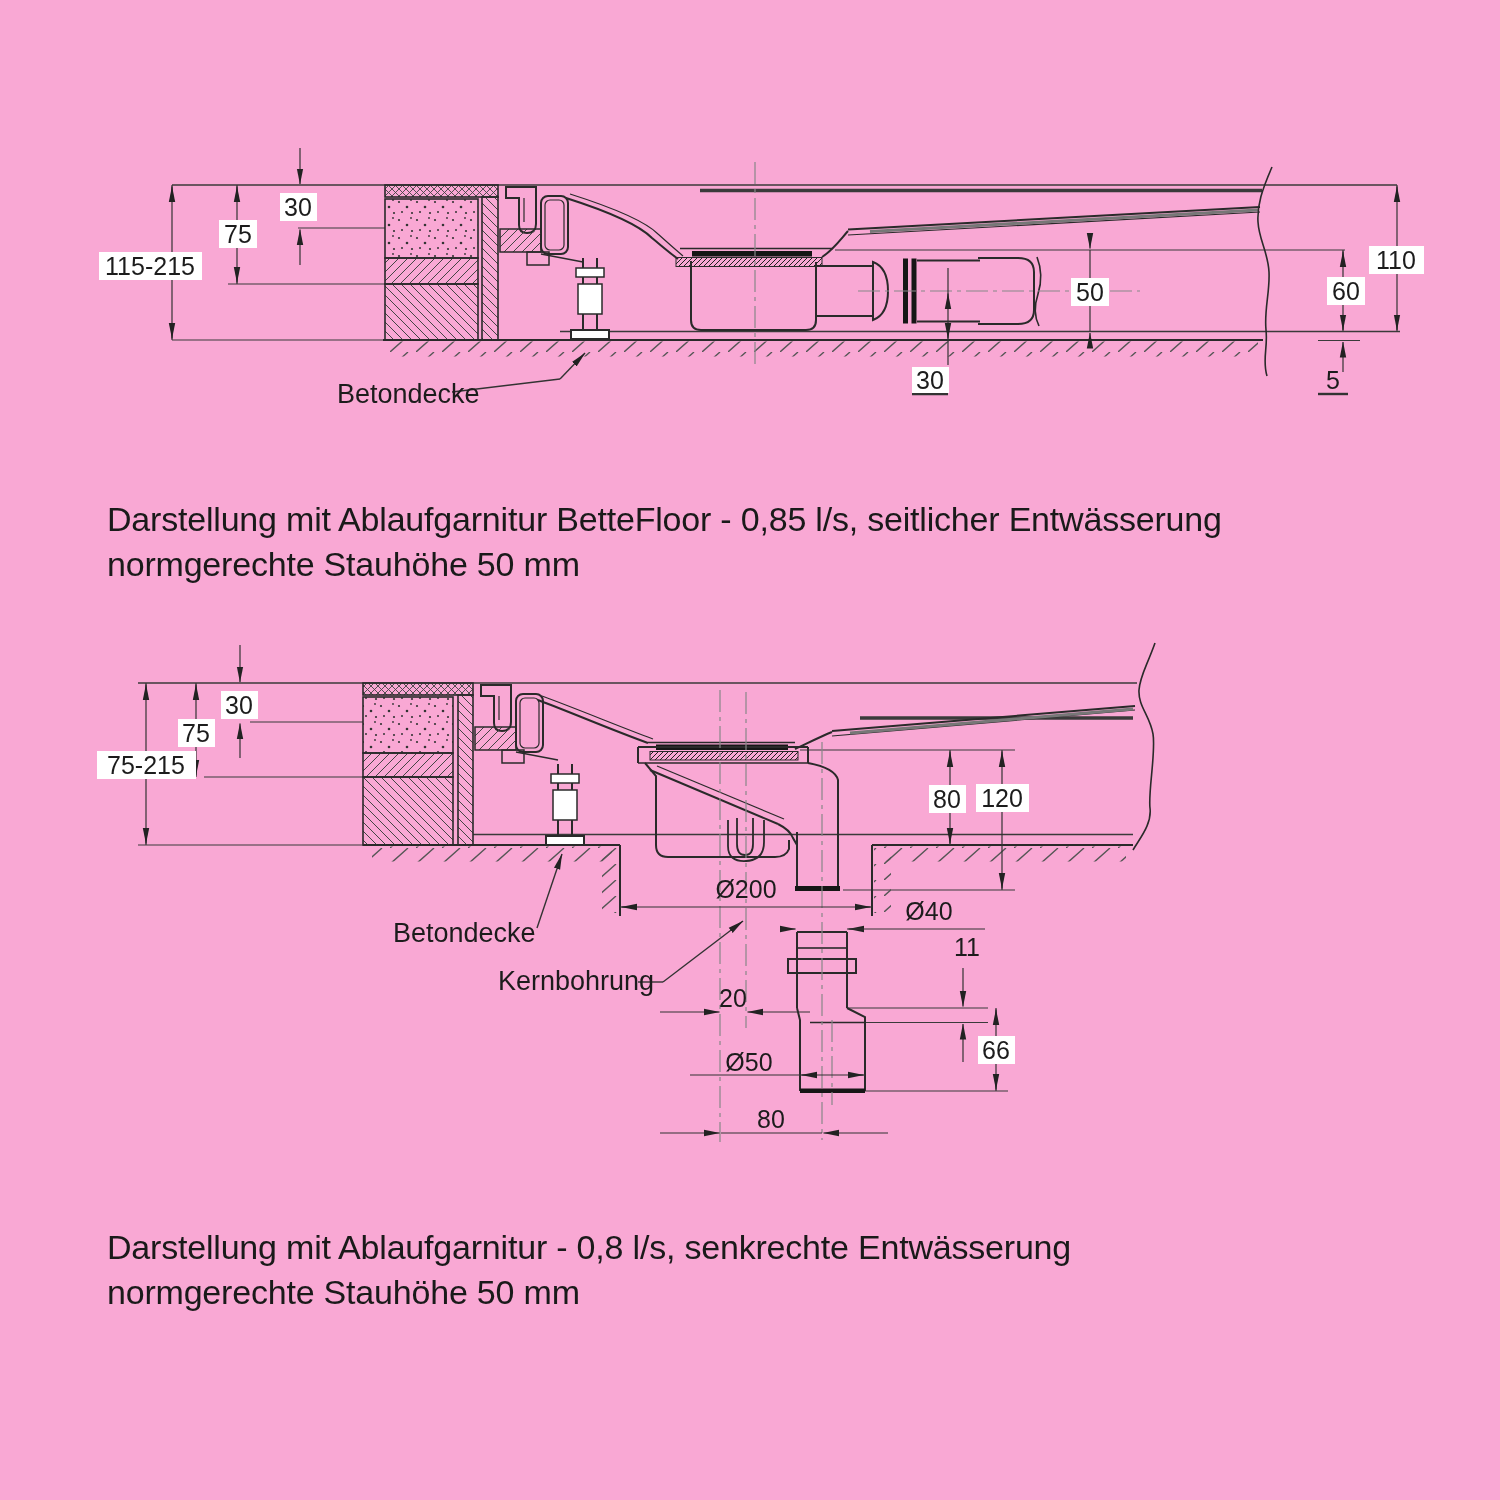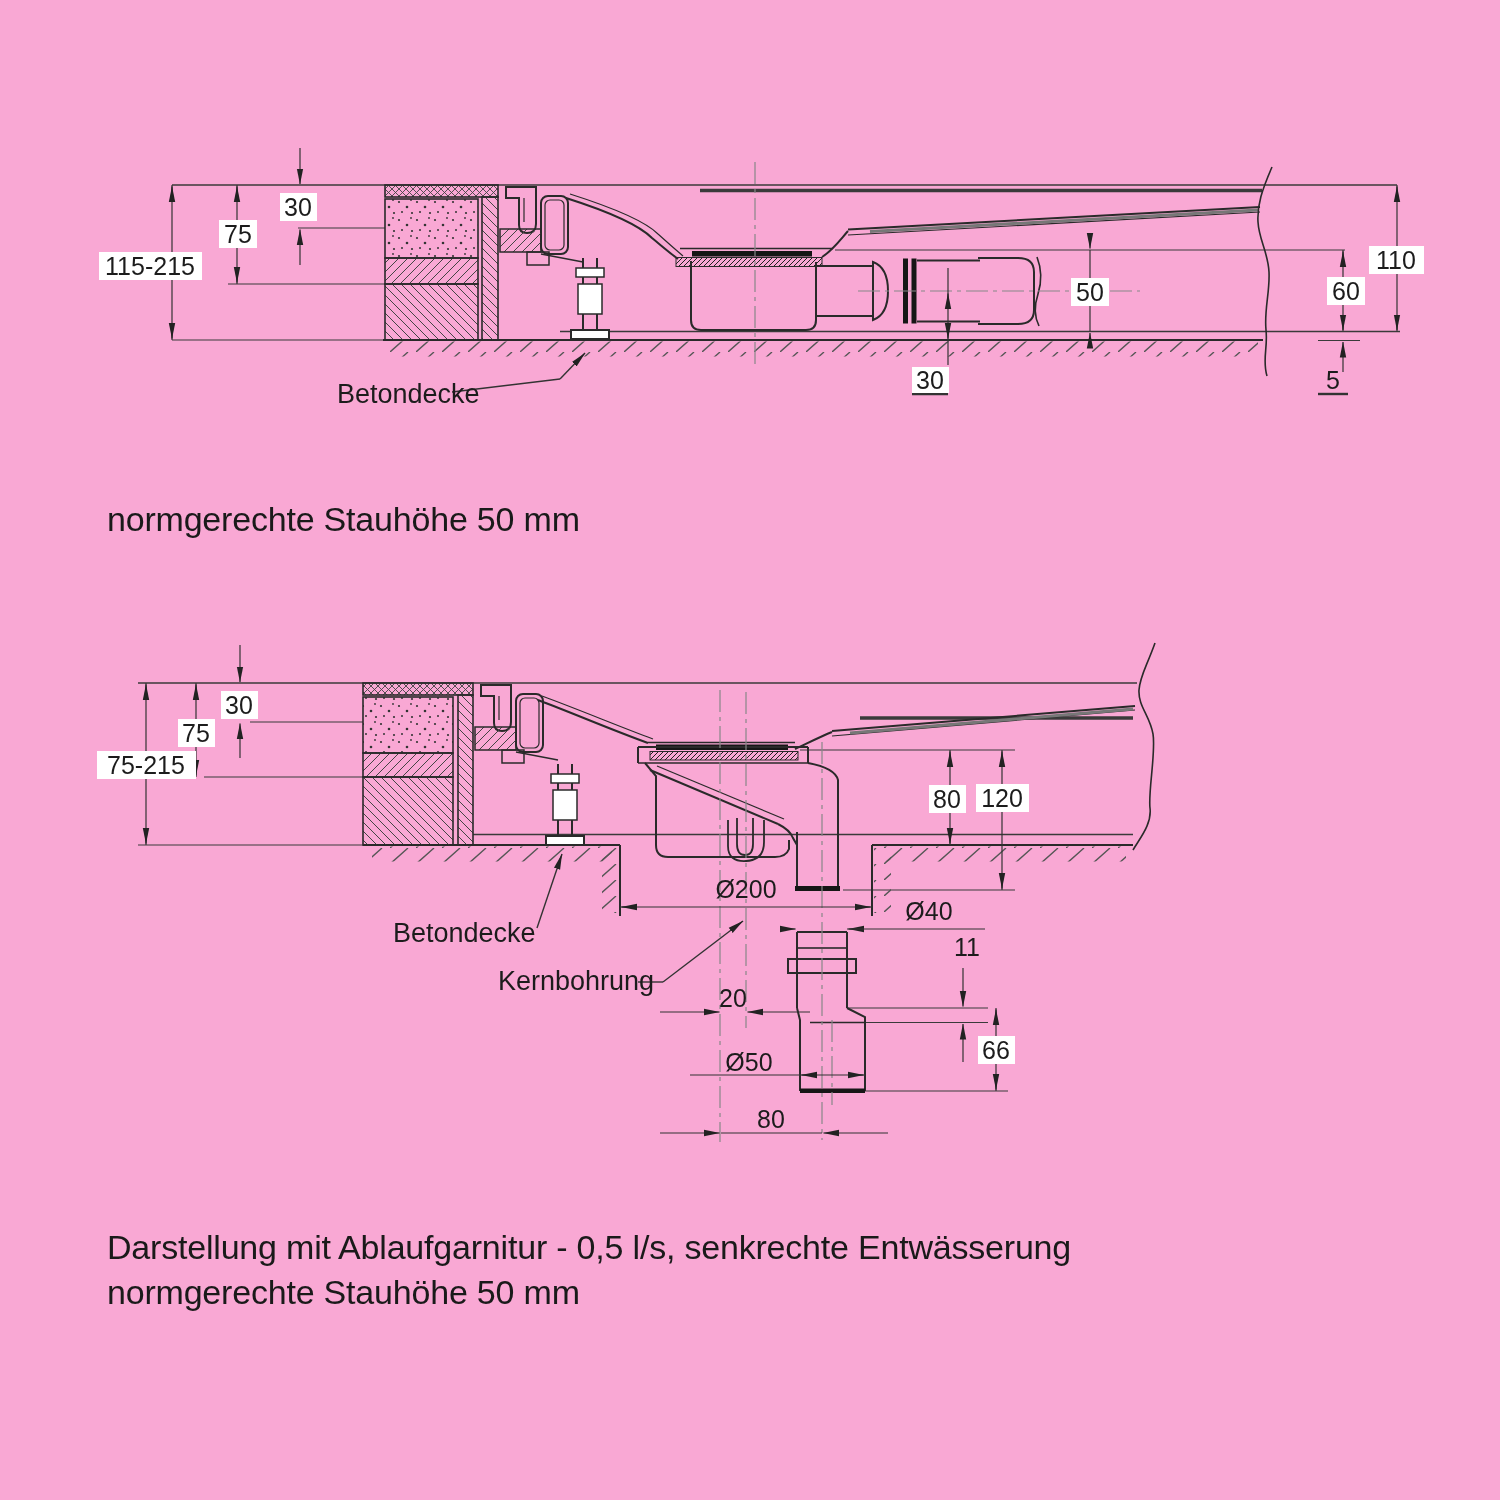--- a/index.html
+++ b/index.html
@@ -162,20 +162,21 @@
     <rect x="1327" y="277" width="38" height="28" fill="#fff"></rect>
     <text x="1346" y="300">60</text>
     <rect x="1369" y="246" width="55" height="28" fill="#fff"></rect>
     <text x="1396" y="269">110</text>
     <text x="1333" y="389">5</text>
   </g>
   <text class="lbl" x="337" y="403">Betondecke</text>
 </svg>
 
 <div class="caption" style="top:497px">
+  <div>Darstellung mit Ablaufgarnitur BetteFloor - 0,85 l/s, seitlicher Entwässerung</div>
   <div>normgerechte Stauhöhe 50 mm</div>
 </div>
 
 <svg style="top:600px" width="1500" height="620" viewBox="0 600 1500 620">
 
   <g stroke="#3a3a3a" stroke-width="1.4" fill="none">
     <line x1="138" y1="683" x2="1137" y2="683"></line>
     <line x1="250" y1="722" x2="363" y2="722" stroke-width="1.2"></line>
     <line x1="204" y1="777" x2="363" y2="777" stroke-width="1.2"></line>
     <line x1="138" y1="845" x2="363" y2="845" stroke-width="1.2"></line>
@@ -318,17 +319,17 @@
     <rect x="929" y="785" width="37" height="28" fill="#fff"></rect>
     <text x="947" y="808">80</text>
     <rect x="976" y="784" width="53" height="28" fill="#fff"></rect>
     <text x="1002" y="807">120</text>
   </g>
   <text class="lbl" x="393" y="942">Betondecke</text>
   <text class="lbl" x="498" y="990">Kernbohrung</text>
 </svg>
 
 <div class="caption" style="top:1225px">
-  <div>Darstellung mit Ablaufgarnitur - 0,5 l/s, senkrechte Entwässerung</div>
+  <div>Darstellung mit Ablaufgarnitur - 0,8 l/s, senkrechte Entwässerung</div>
   <div>normgerechte Stauhöhe 50 mm</div>
 </div>
 
 </div>
 
 </body></html>

